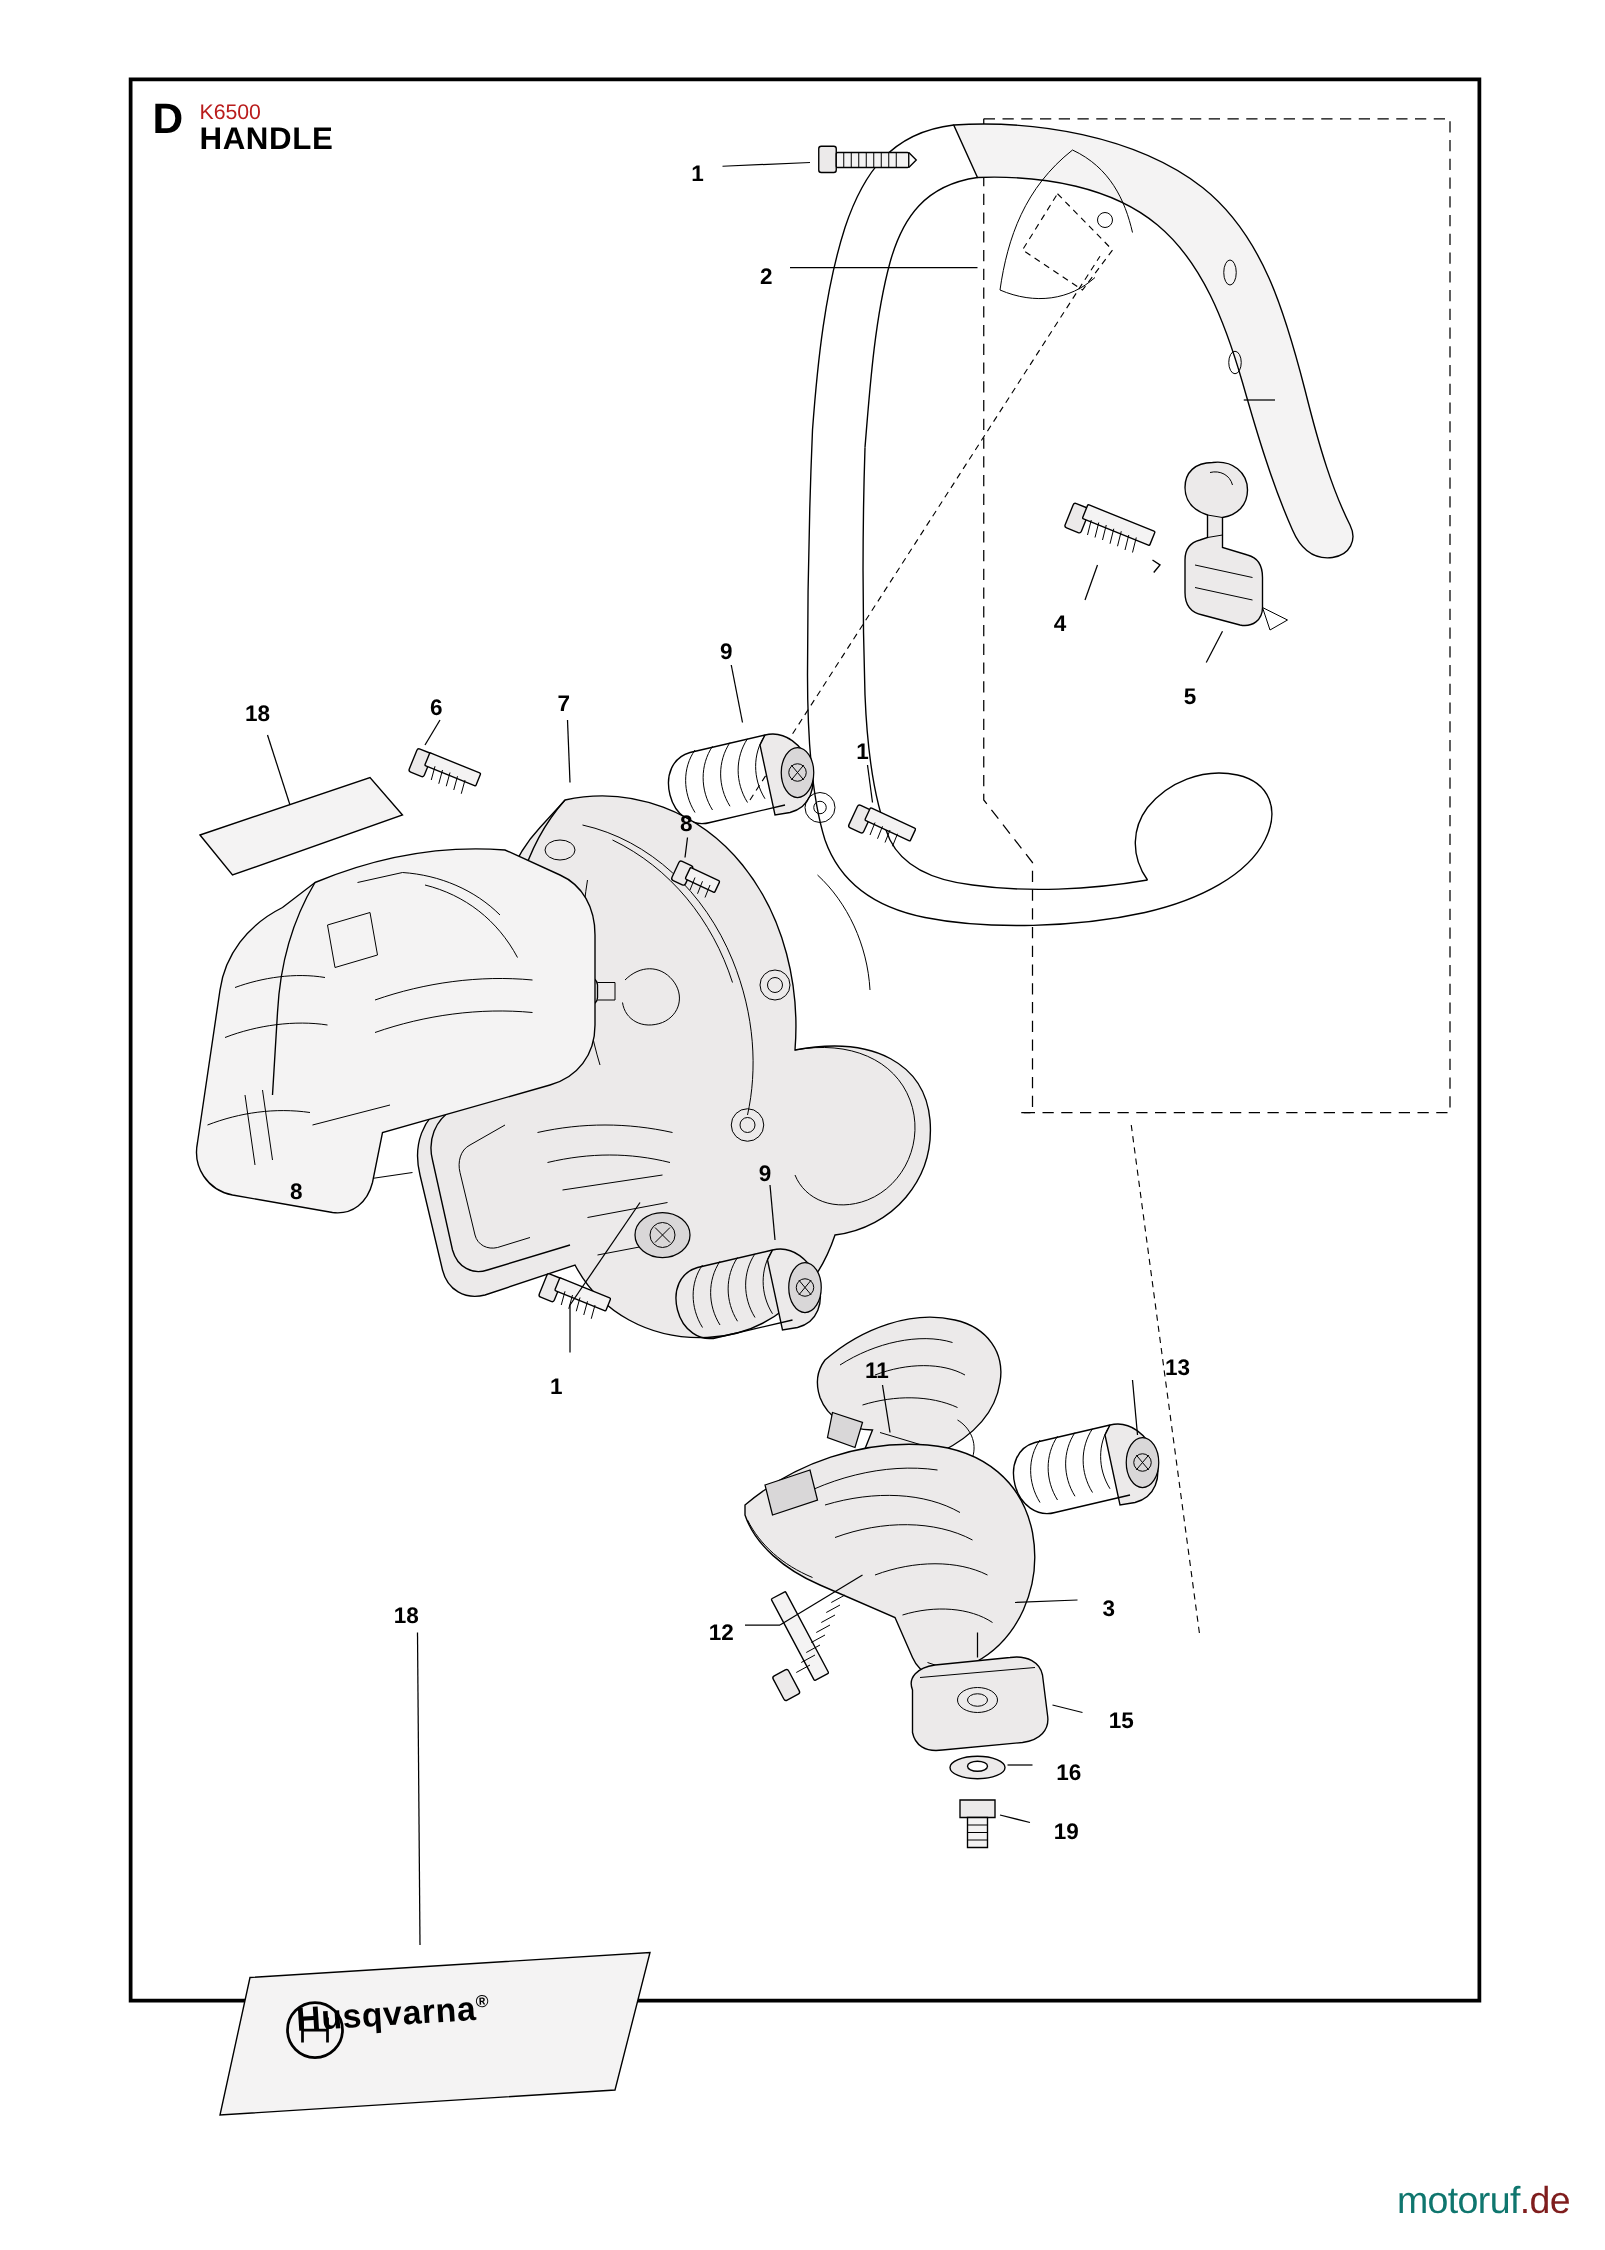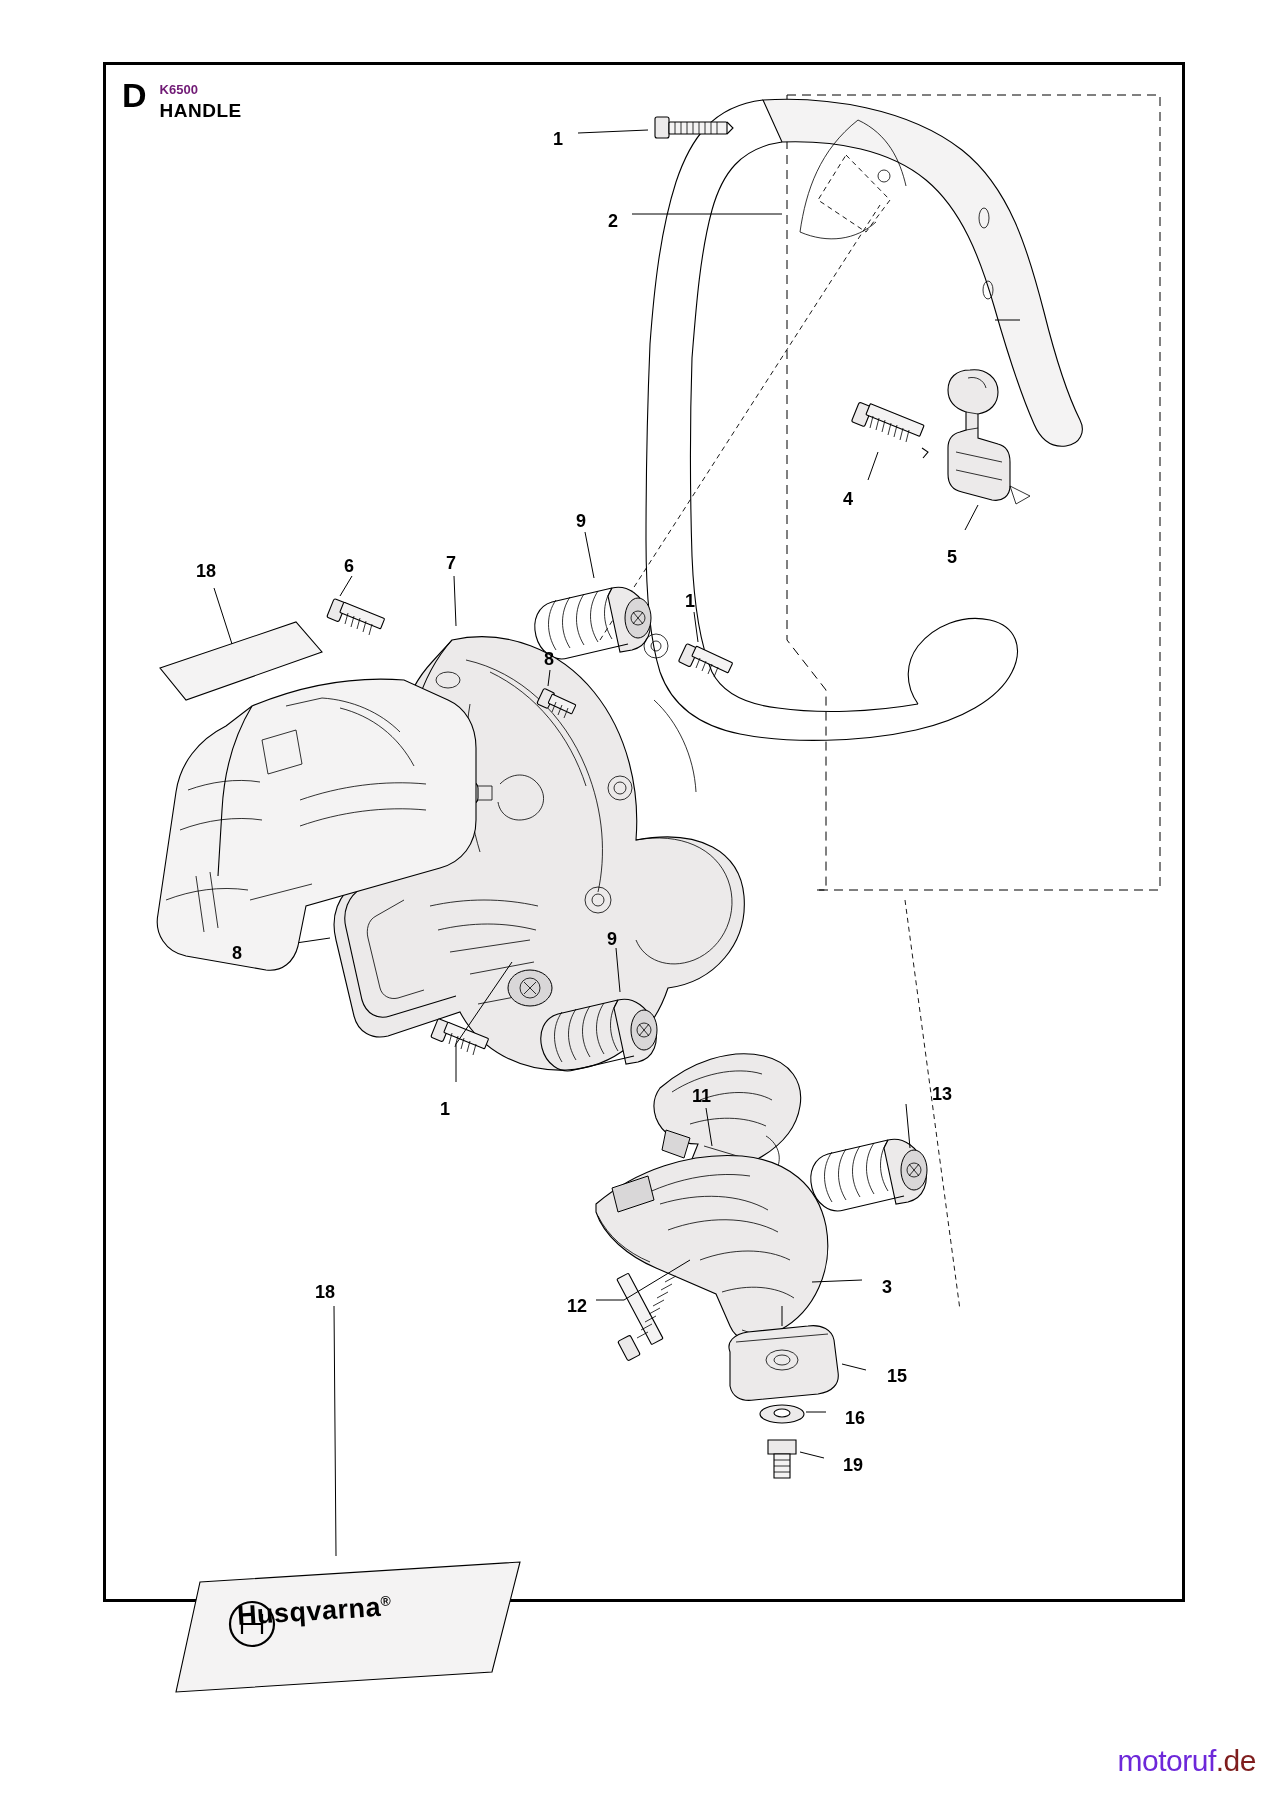--- a/index.html
+++ b/index.html
@@ -45,27 +45,27 @@
     line-height: 34px;
     letter-spacing: 0px;
     color: #000;
     margin-right: 13px;
     font-family: "Liberation Sans", sans-serif;
   }
   #header-text {
     padding-top: 2px;
   }
   #model-name {
-    font-size: 13px;
-    font-weight: bold;
+    font-size: 17px;
+    font-weight: normal;
     line-height: 20px;
-    color: #701a75;
+    color: #b91c1c;
   }
   #section-name {
-    font-size: 19px;
+    font-size: 25px;
     font-weight: bold;
     line-height: 22px;
     color: #000;
     letter-spacing: 0.5px;
   }
   
   .callout {
     position: absolute;
     font-size: 18px;
     font-weight: bold;
@@ -77,21 +77,21 @@
   #watermark {
     position: absolute;
     right: 28px;
     bottom: 22px;
     font-size: 30px;
     font-family: "Liberation Sans", sans-serif;
     color: #b8b8b8;
     letter-spacing: -0.5px;
   }
   #watermark .m {
-    color: #6d28d9;
+    color: #0f766e;
   }
   #watermark .de {
     color: #7f1d1d;
   }
   
   #decal-text {
     position: absolute;
     left: 237px;
     top: 1596px;
   }

